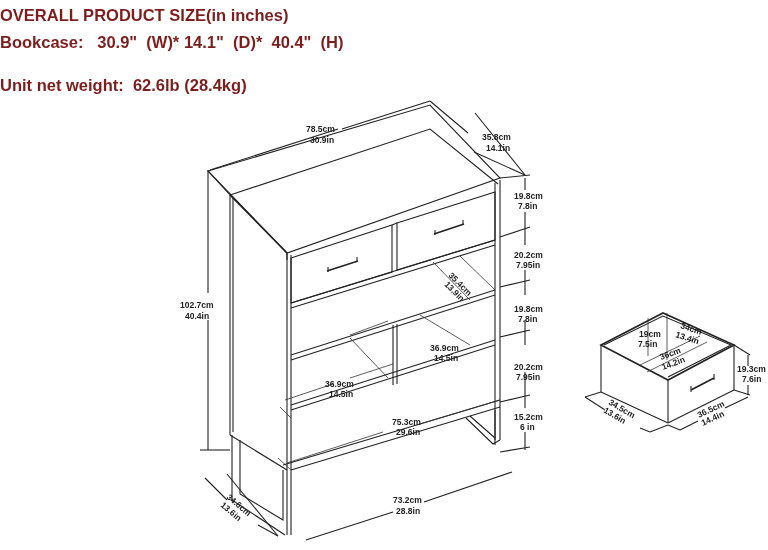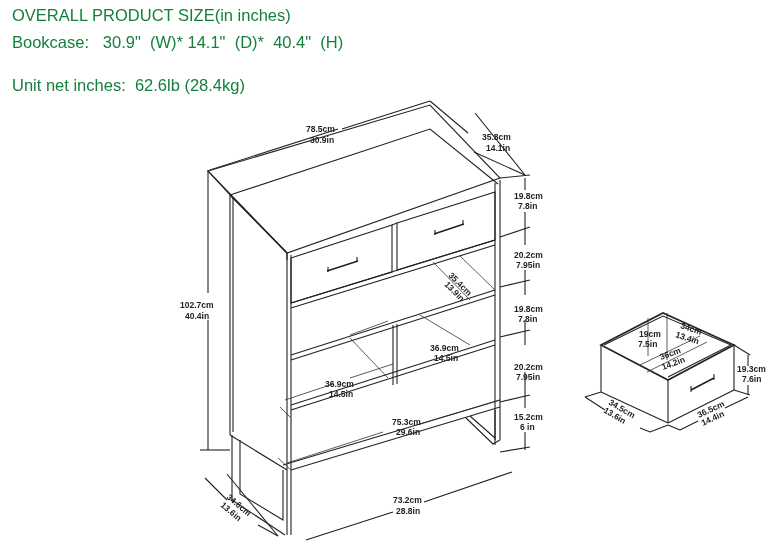--- a/index.html
+++ b/index.html
@@ -1,32 +1,32 @@
 <!DOCTYPE html>
 <html><head>
   <meta charset="utf-8">
   <style>
     html, body { margin: 0; padding: 0; background: #ffffff; }
     body { width: 768px; height: 550px; position: relative; overflow: hidden; font-family: "Liberation Sans", sans-serif; color: #1a1a1a; }
-    .header-line { position: absolute; left: 12px; font-size: 16.5px; white-space: pre; color: #15803d; }
+    .header-line { position: absolute; left: 0; font-size: 16.5px; white-space: pre; color: #7f1d1d; font-weight: bold; }
     #h-title { top: 6px; }
     #h-size { top: 33px; }
     #h-weight { top: 76px; }
     svg { position: absolute; left: 0; top: 0; }
     .dim { font-family: "Liberation Sans", sans-serif; font-size: 8.5px; font-weight: bold; fill: #222; }
     .ln { stroke: #222; stroke-width: 1.1; fill: none; }
     .ln2 { stroke: #222; stroke-width: 1.6; fill: none; }
     .thin { stroke: #333; stroke-width: 0.8; fill: none; }
   </style>
 </head>
 <body>
 
 <div class="header-line" id="h-title">OVERALL PRODUCT SIZE(in inches)</div>
 <div class="header-line" id="h-size">Bookcase:   30.9"  (W)* 14.1"  (D)*  40.4"  (H)</div>
-<div class="header-line" id="h-weight">Unit net inches:  62.6lb (28.4kg)</div>
+<div class="header-line" id="h-weight">Unit net weight:  62.6lb (28.4kg)</div>
 
 <svg width="768" height="550" viewBox="0 0 768 550">
 
   <g>
 
     <polygon class="ln" points="208,171 430,105 500,178 287,253" fill="#fff"></polygon>
     <polyline class="ln" points="230,195 430,129 498,184"></polyline>
     <line class="ln" x1="208" y1="171" x2="230" y2="195"></line>
     <line class="ln" x1="287" y1="253" x2="287" y2="260"></line>
     <line class="ln2" x1="230" y1="195" x2="287" y2="253"></line>

